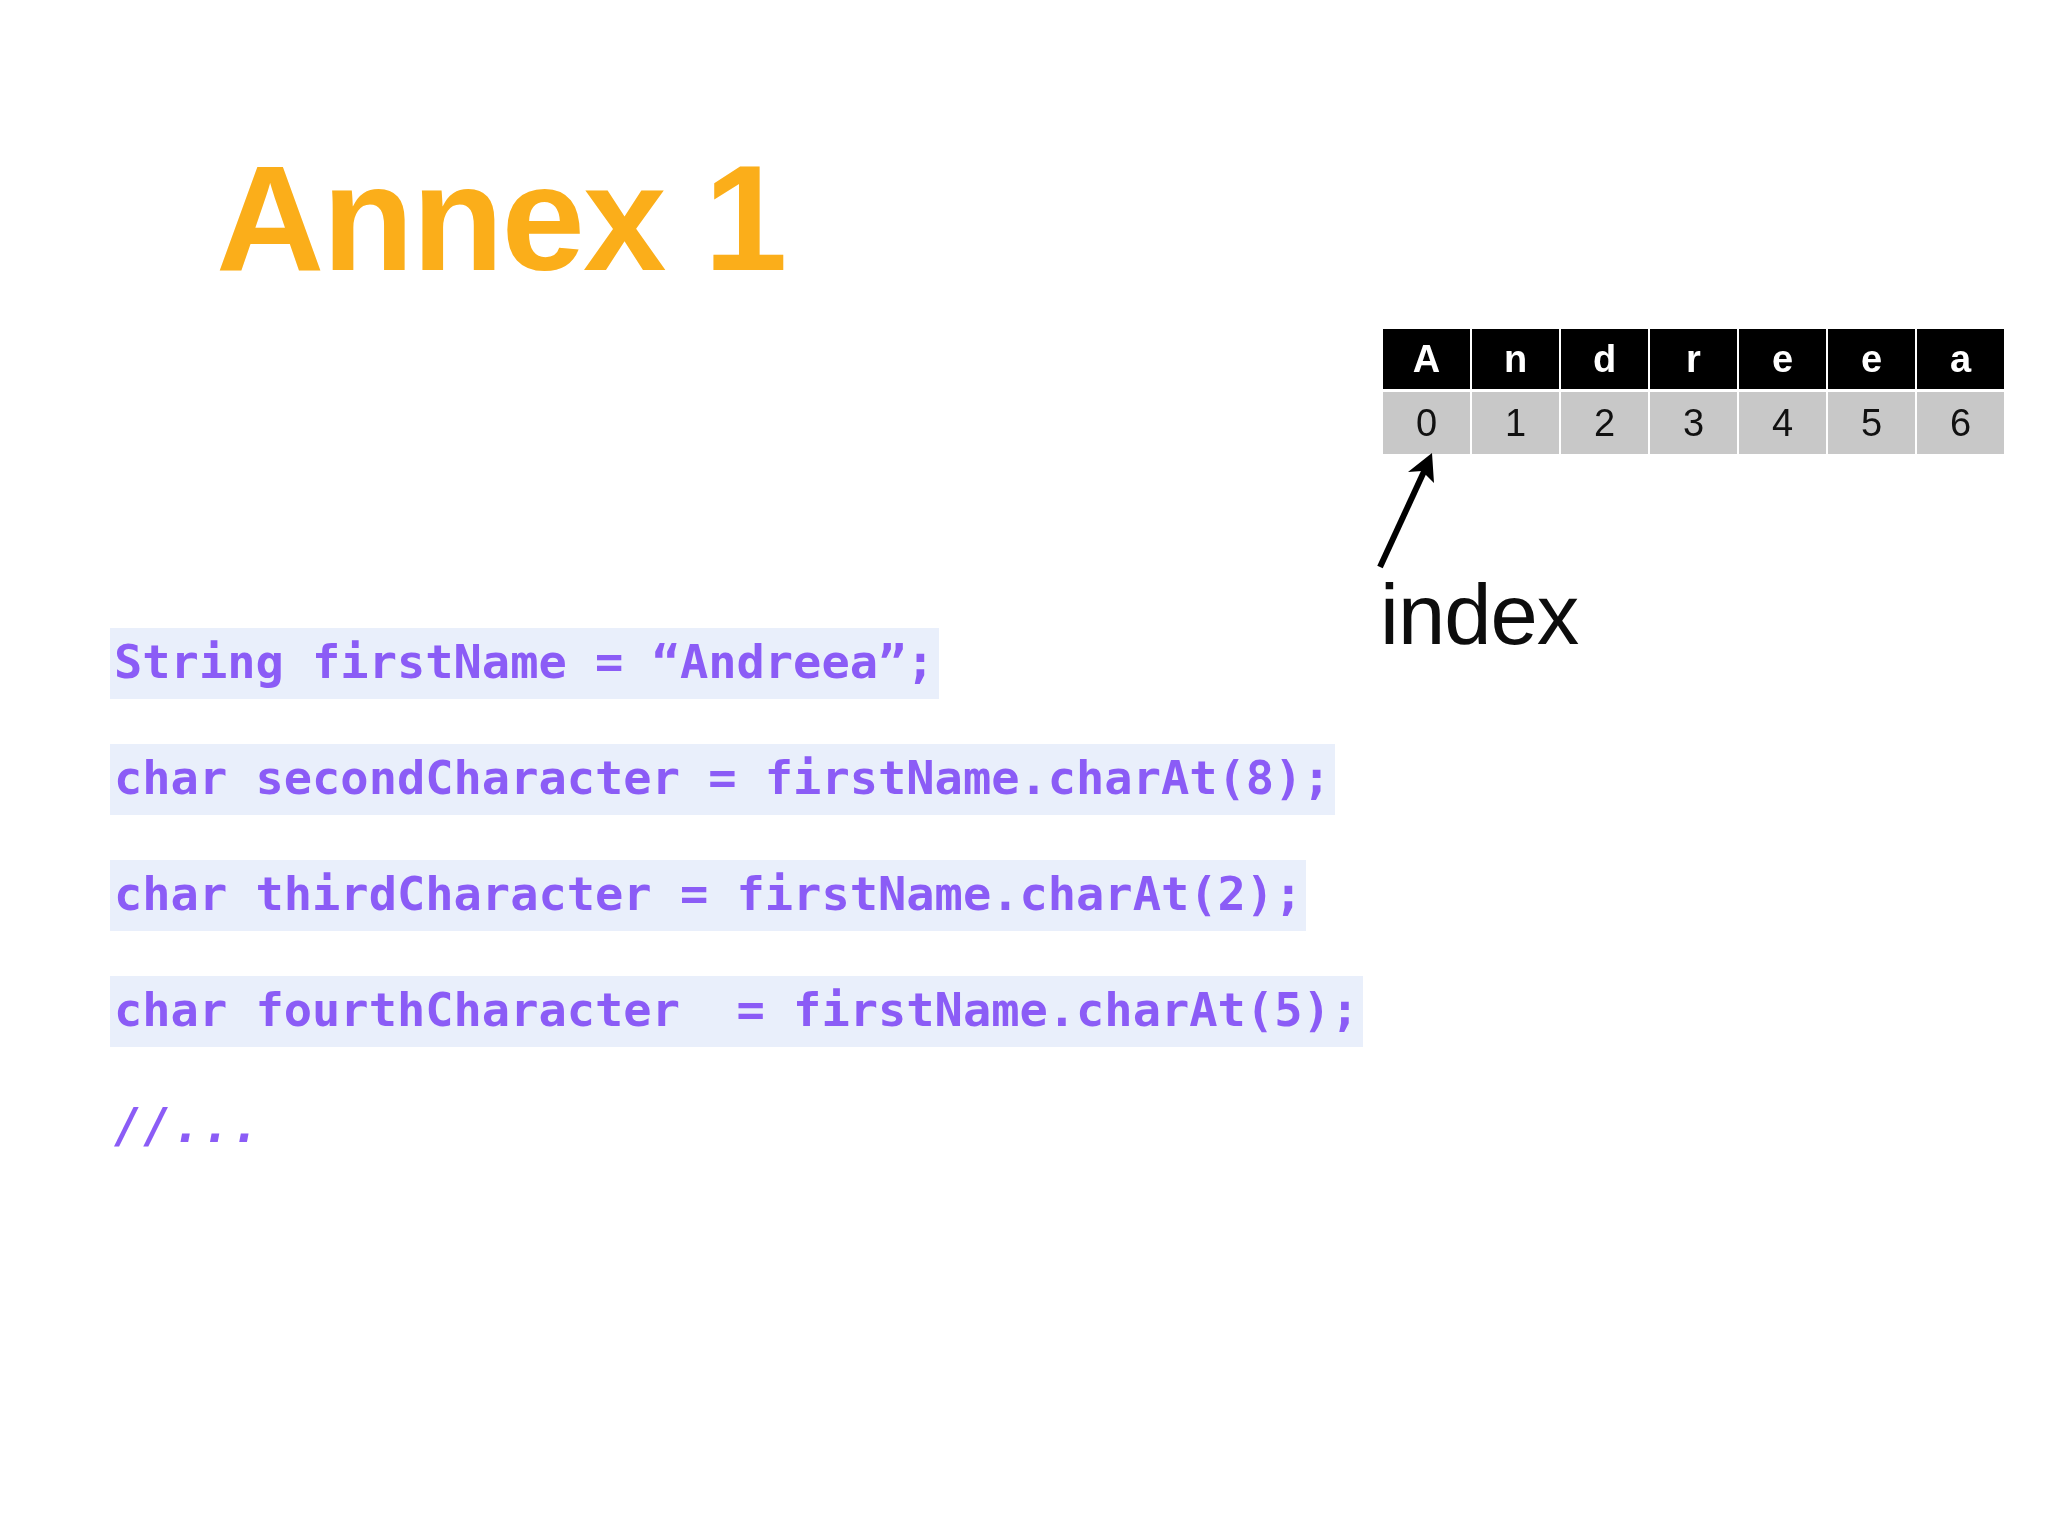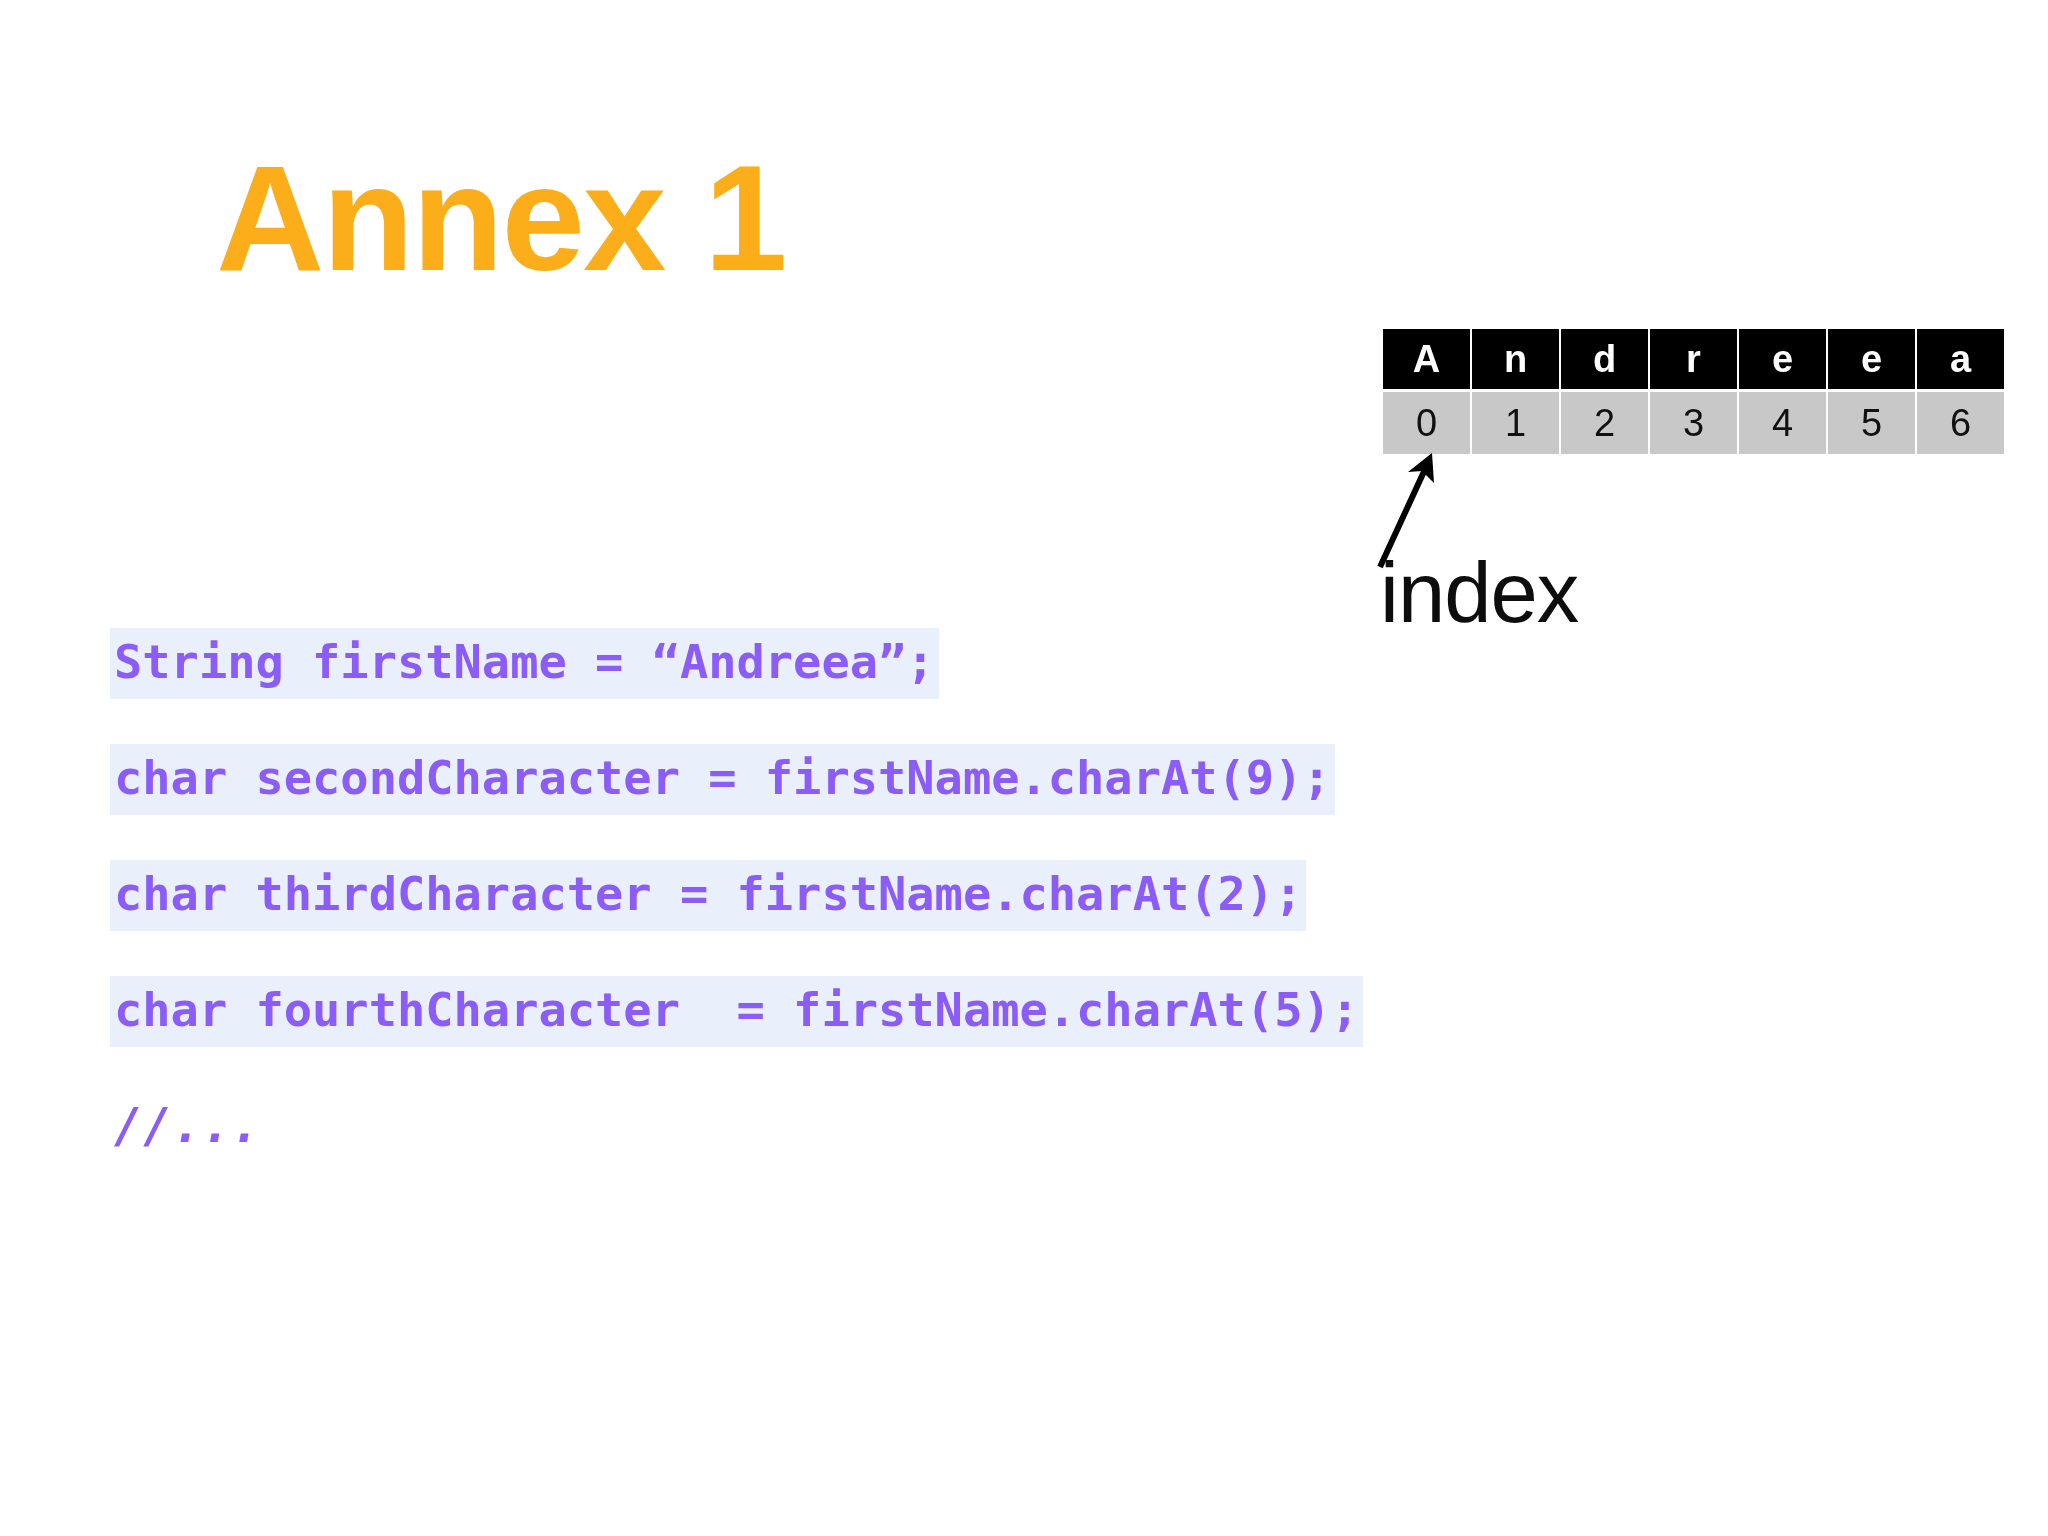--- a/index.html
+++ b/index.html
@@ -73,21 +73,21 @@
   #arrow-svg {
     position: absolute;
     left: 1370px;
     top: 445px;
     width: 110px;
     height: 135px;
   }
   #index-label {
     position: absolute;
     left: 1380px;
-    top: 544px;
+    top: 566px;
     font-family: "Liberation Sans", sans-serif;
     font-size: 85px;
     font-weight: normal;
     color: #0d0d0d;
     letter-spacing: -1px;
     white-space: pre;
   }
 
   
   #code-block {
@@ -150,19 +150,19 @@
 
   <svg id="arrow-svg" viewBox="0 0 110 135">
     <line x1="10" y1="122" x2="57" y2="20" stroke="#000000" stroke-width="6" stroke-linecap="butt"></line>
     <polygon points="62,8 64,38 52,26 38,27" fill="#000000"></polygon>
   </svg>
 
   <div id="index-label">index</div>
 
   <div id="code-block">
     <span class="code-line hl">String firstName = “Andreea”;</span>
-    <span class="code-line hl">char secondCharacter = firstName.charAt(9);</span>
+    <span class="code-line hl">char secondCharacter = firstName.charAt(8);</span>
     <span class="code-line hl">char thirdCharacter = firstName.charAt(2);</span>
     <span class="code-line hl">char fourthCharacter  = firstName.charAt(5);</span>
     <span class="code-line comment">//...</span>
   </div>
 
 </div>
 
 </body></html>

